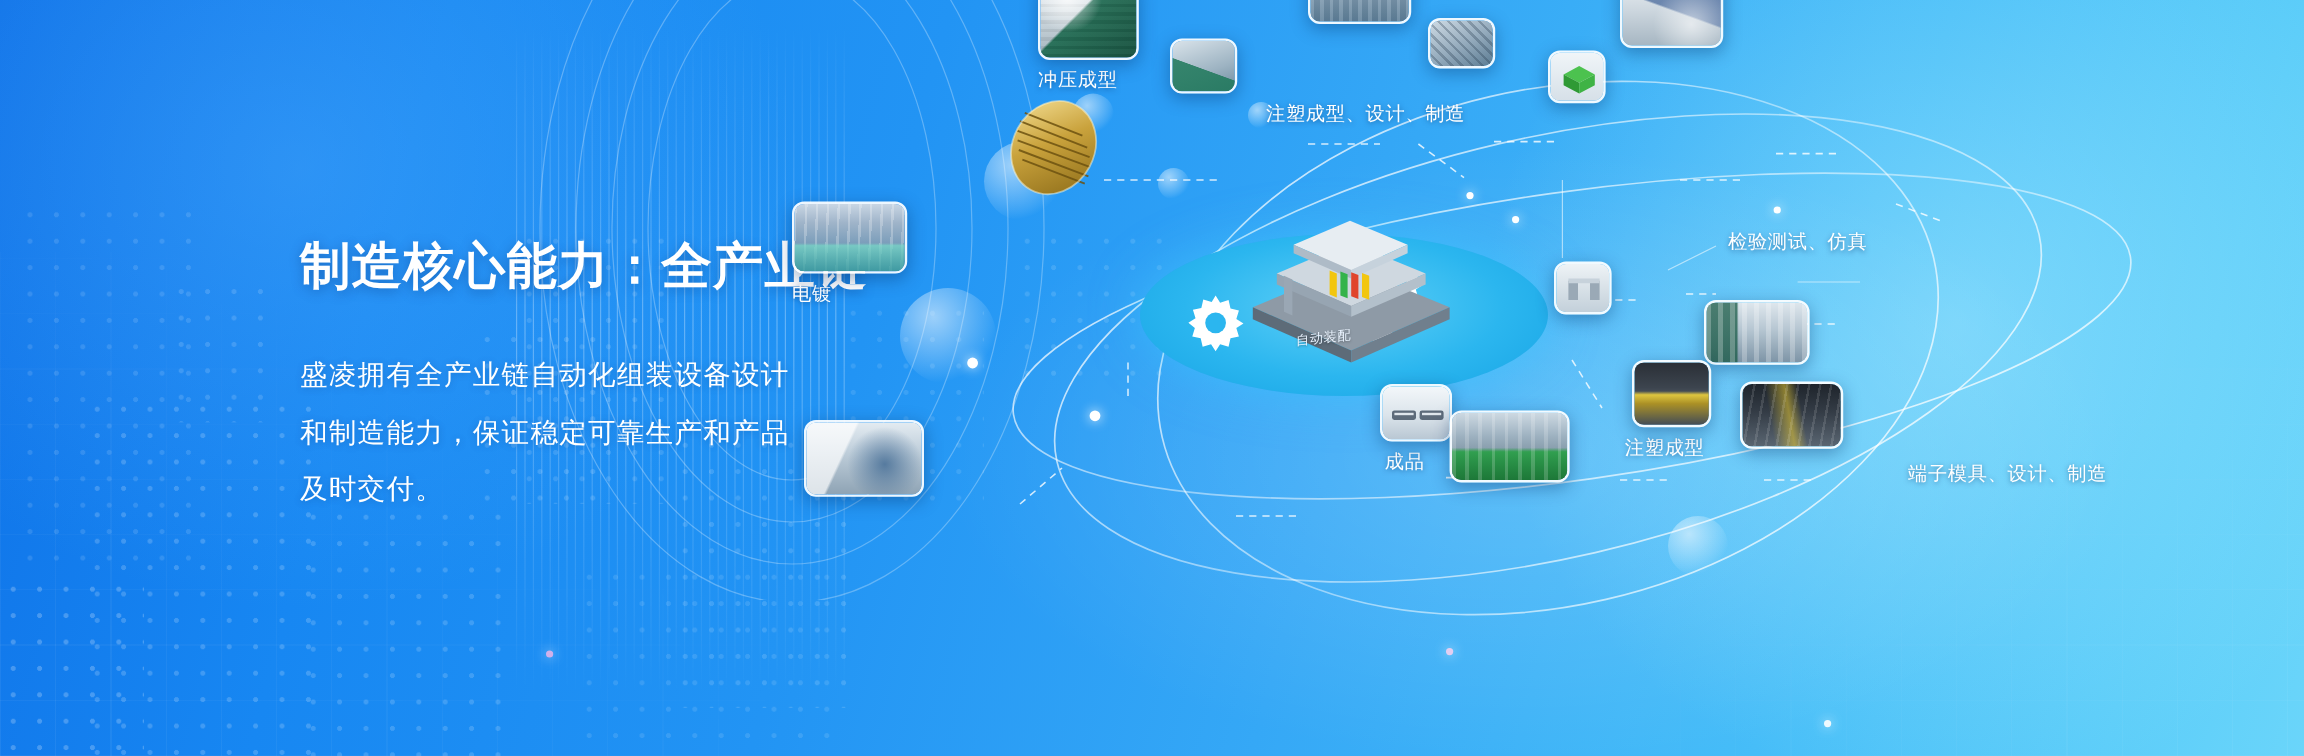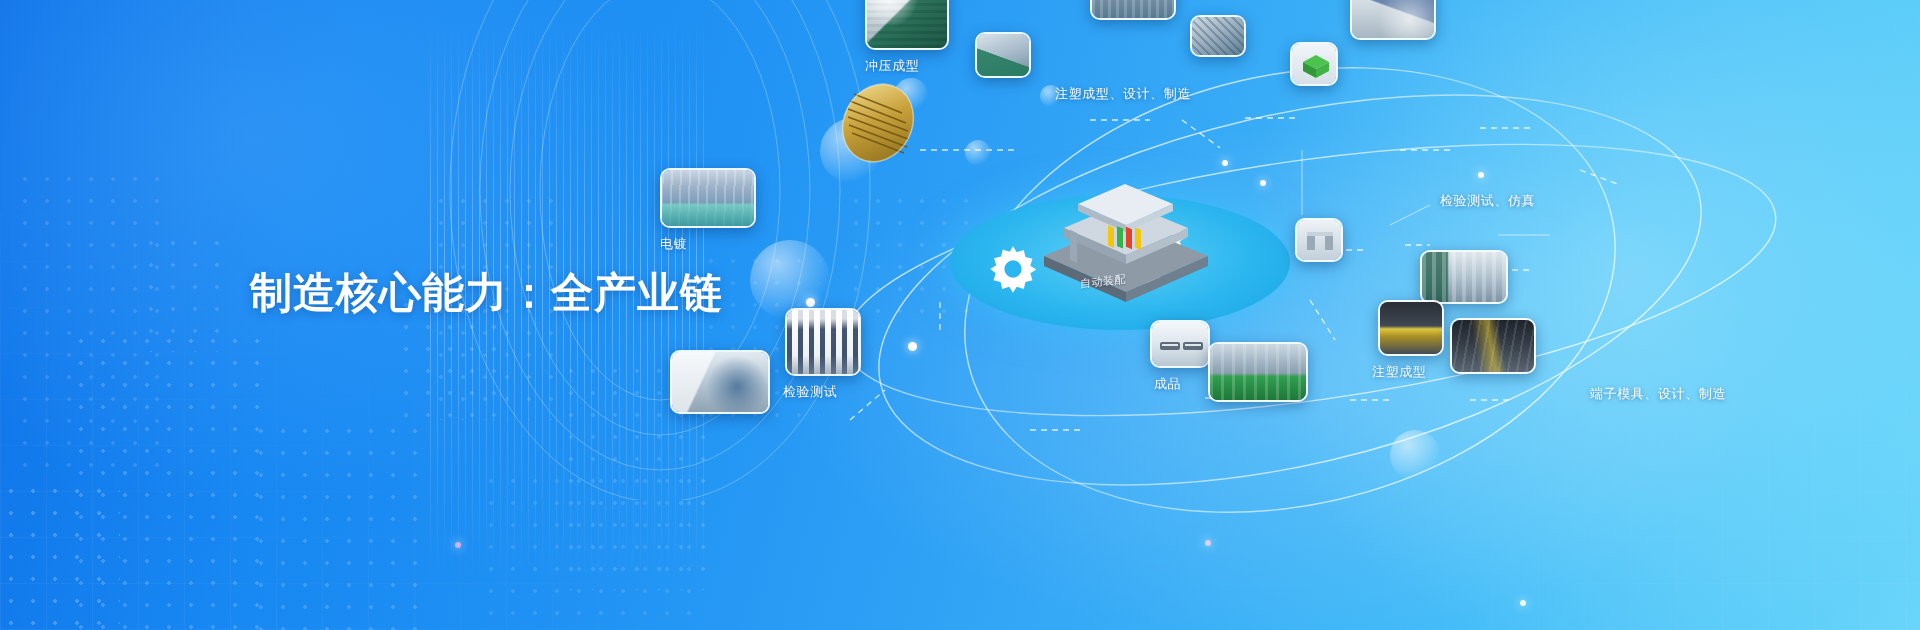--- a/index.html
+++ b/index.html
@@ -133,21 +133,21 @@
   .chip{
     border-radius:10px;
     overflow:hidden;
     box-shadow:0 4px 14px rgba(0,45,100,.38);
     border:2px solid rgba(255,255,255,.92);
     position:relative;
   }
   .chip .ph{ position:absolute; inset:0; }
   .label{
     margin-top:7px;
-    font-size:13px; color:#ffffff; letter-spacing:.6px; white-space:nowrap;
+    font-size:16px; color:#ffffff; letter-spacing:.6px; white-space:nowrap;
     text-shadow:0 1px 4px rgba(0,40,95,.5);
   }
 
   
   .bub{
     position:absolute; border-radius:50%;
     background:radial-gradient(circle at 35% 30%, rgba(255,255,255,.55), rgba(255,255,255,.10) 60%, rgba(255,255,255,0) 72%);
     pointer-events:none;
   }
   .dotnode{
@@ -231,20 +231,21 @@
       <ellipse cx="300" cy="310" rx="120" ry="210"></ellipse>
       <ellipse cx="300" cy="310" rx="150" ry="245"></ellipse>
       <ellipse cx="300" cy="310" rx="180" ry="280"></ellipse>
       <ellipse cx="300" cy="310" rx="210" ry="312"></ellipse>
     </g>
   </svg>
 
   <div class="copy">
     <h1 class="title">制造核心能力：全产业链</h1>
     <div class="divider-space"></div>
+    <p class="desc">盛凌拥有全产业链自动化组装设备设计和制造能力，保证稳定可靠生产和产品及时交付。</p>
   </div>
 
   <div class="info">
 
     <svg class="orbit-svg" viewBox="0 0 1130 630">
       <defs>
         <linearGradient id="og" x1="0" y1="0" x2="1" y2="1">
           <stop offset="0%" stop-color="#ffffff" stop-opacity=".85"></stop>
           <stop offset="50%" stop-color="#ffffff" stop-opacity=".45"></stop>
           <stop offset="100%" stop-color="#ffffff" stop-opacity=".85"></stop>
@@ -447,21 +448,21 @@
         <div class="ph" style="background:linear-gradient(to bottom,#eef3f6,#c3d0da);"></div>
         <svg style="position:absolute; left:8px; top:8px;" width="30" height="28" viewBox="0 0 30 28">
           <path d="M2 6 h8 v16 h-8z" fill="#9aa9b6"></path>
           <path d="M20 6 h8 v16 h-8z" fill="#9aa9b6"></path>
           <path d="M2 4 h26 v4 h-26z" fill="#c7d2db"></path>
         </svg>
       </div>
     </div>
     <div class="label" style="position:absolute; left:800px; top:378px;">端子模具、设计、制造</div>
 
-    <div class="node" style="left:588px; top:300px;">
+    <div class="node" style="left:570px; top:300px;">
       <div class="chip" style="width:66px; height:56px;">
         <div class="ph" style="background:linear-gradient(to bottom, #2a2f36 0%, #3c444e 40%, #7d8894 100%);"></div>
         <div class="ph" style="background:linear-gradient(to bottom, rgba(255,255,255,0) 46%, rgba(238,210,60,.9) 52%, rgba(180,150,30,.9) 66%, rgba(60,70,80,.9) 100%);"></div>
       </div>
       <div class="label" style="margin-left:-6px;">注塑成型</div>
     </div>
 
     <div class="node" style="left:660px; top:318px;">
       <div class="chip" style="width:86px; height:56px;">
         <div class="ph" style="background:linear-gradient(to bottom, #1e242b 0%, #343c46 45%, #5a6672 100%);"></div>
@@ -492,29 +493,20 @@
     </div>
 
     <div class="node" style="left:-120px; top:350px;">
       <div class="chip" style="width:100px; height:64px;">
         <div class="ph" style="background:linear-gradient(to bottom, #e3ebf1 0%, #c0cfdb 40%, #8ea3b4 100%);"></div>
         <div class="ph" style="background:linear-gradient(115deg, rgba(255,255,255,.7) 0 34%, rgba(255,255,255,0) 36%);"></div>
         <div class="ph" style="background:radial-gradient(circle at 68% 58%, rgba(70,110,150,.85), rgba(70,110,150,0) 42%);"></div>
       </div>
     </div>
 
-    <div class="node" style="left:-5px; top:308px;">
-      <div class="chip" style="width:76px; height:68px;">
-        <div class="ph" style="background:linear-gradient(to bottom, #f0f4f7 0%, #d5dee5 45%, #aebcc8 100%);"></div>
-        <div class="ph" style="background:repeating-linear-gradient(90deg,
-            rgba(40,60,90,.85) 0 5px, rgba(255,255,255,.75) 5px 11px);"></div>
-        <div class="ph" style="background:linear-gradient(to bottom, rgba(255,255,255,.8) 0 14%, rgba(255,255,255,0) 30%, rgba(255,255,255,0) 70%, rgba(120,140,160,.6) 100%);"></div>
-      </div>
-      <div class="label" style="margin-left:-2px;">检验测试</div>
-    </div>
 
   </div>
 
   <div class="dotnode sm" style="position:absolute; left:1520px; top:600px; opacity:.9;"></div>
   <div class="dotnode sm" style="position:absolute; left:1205px; top:540px; background:#ffd3f0; opacity:.85;"></div>
   <div class="dotnode sm" style="position:absolute; left:455px; top:542px; background:#ffb9e8; opacity:.8;"></div>
 
 </div>
 
 </body></html>

